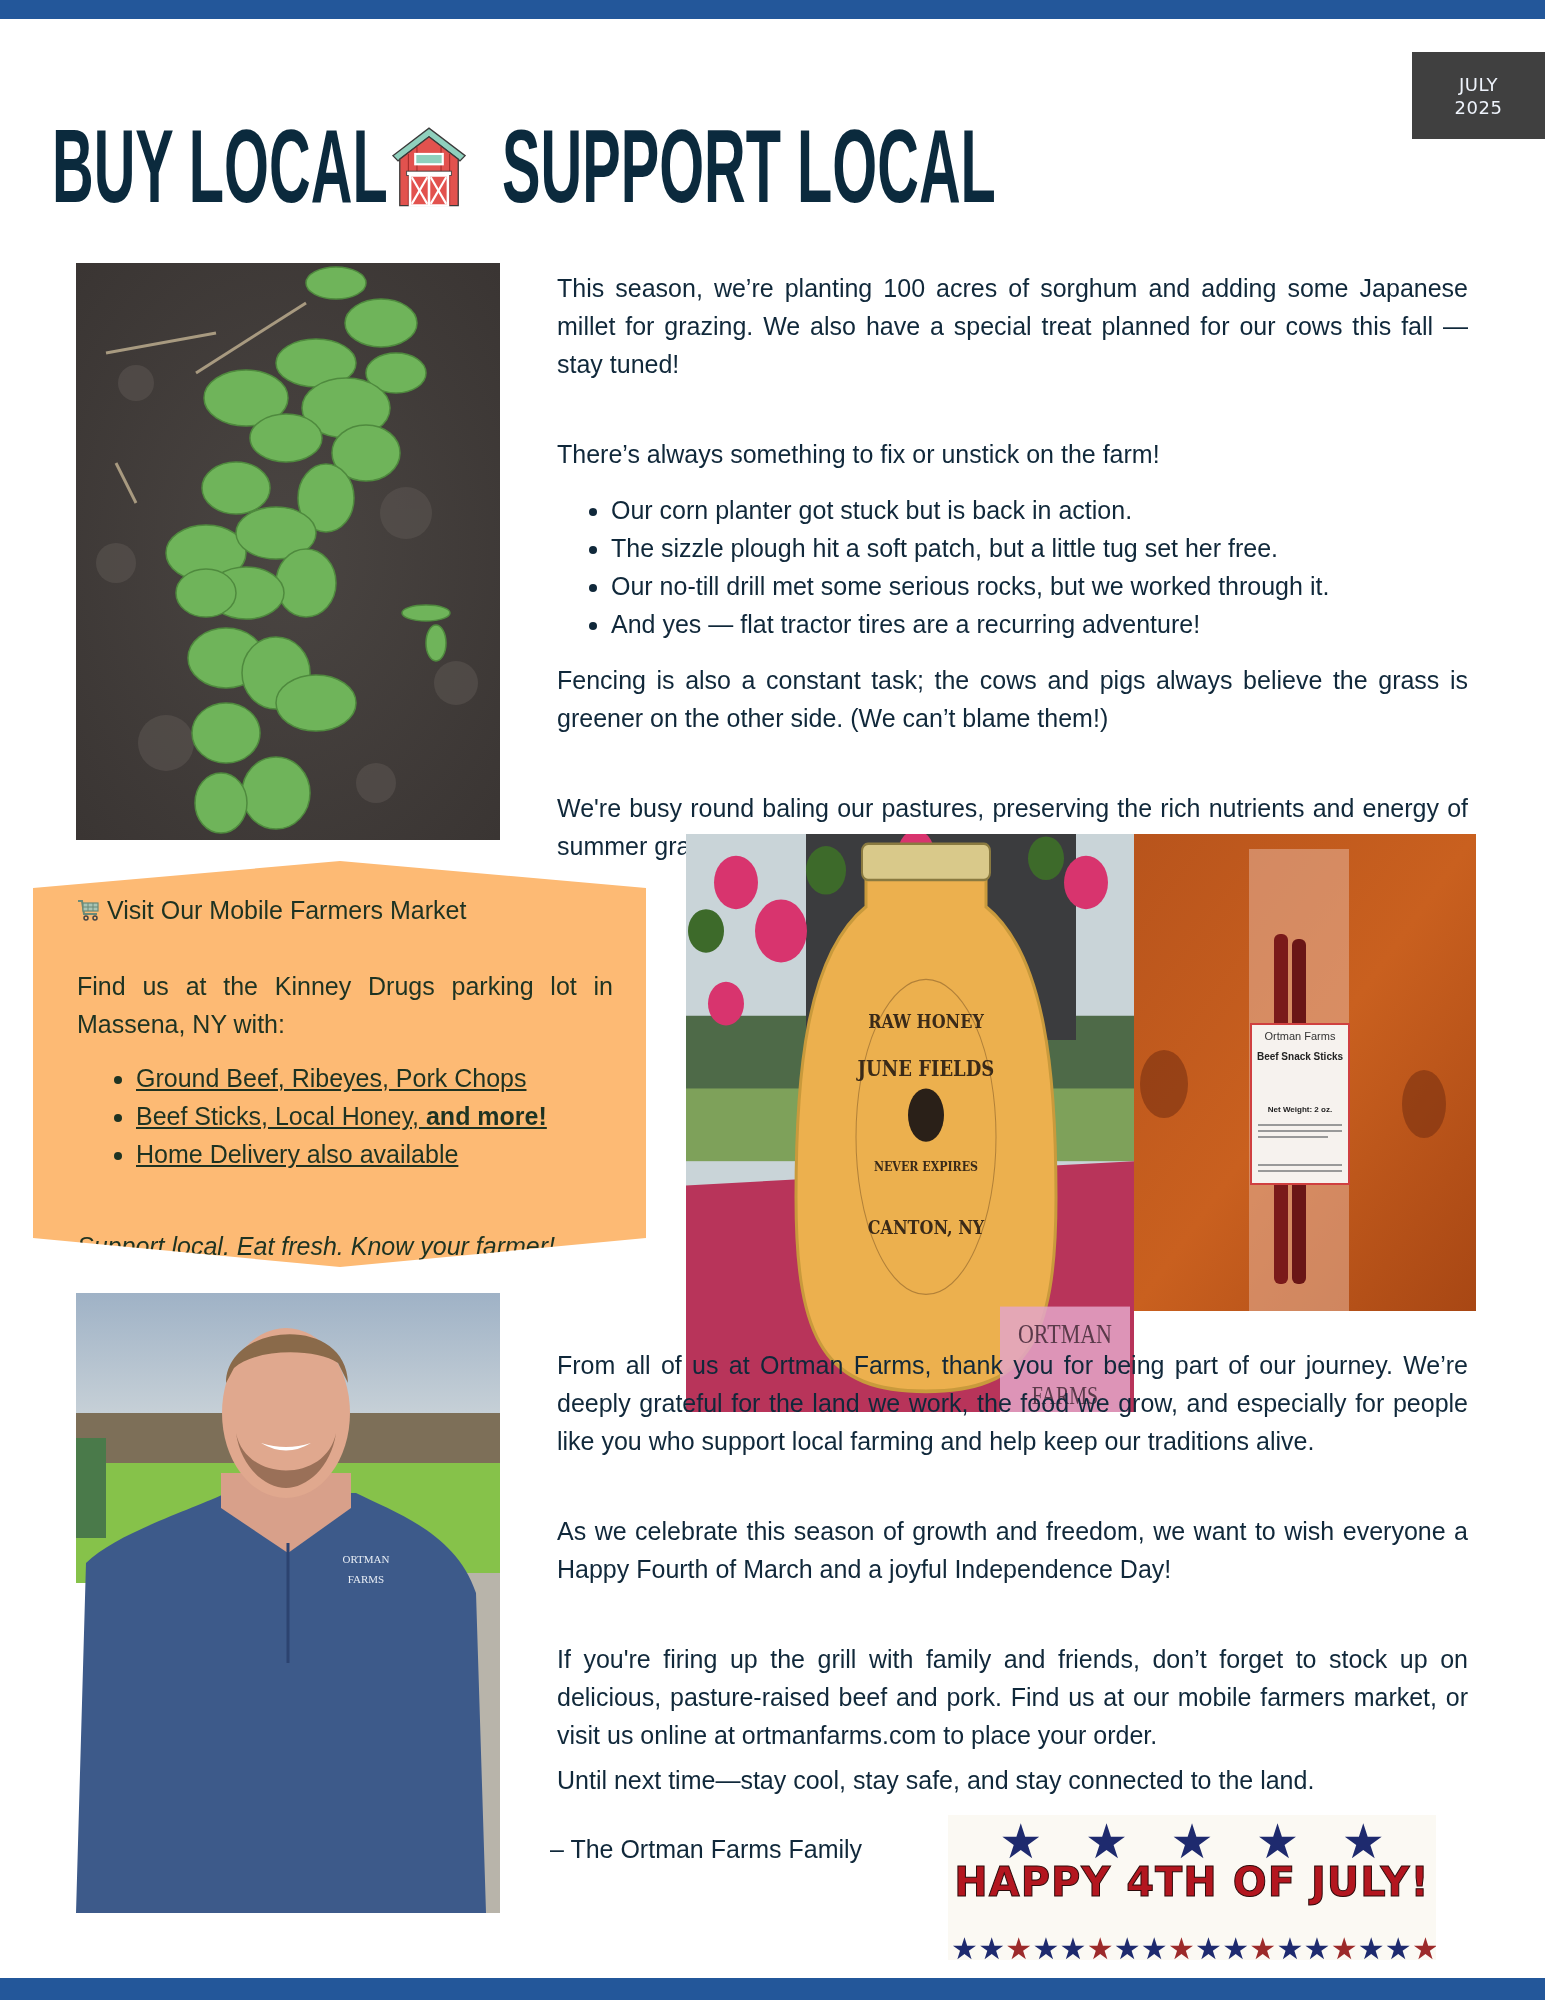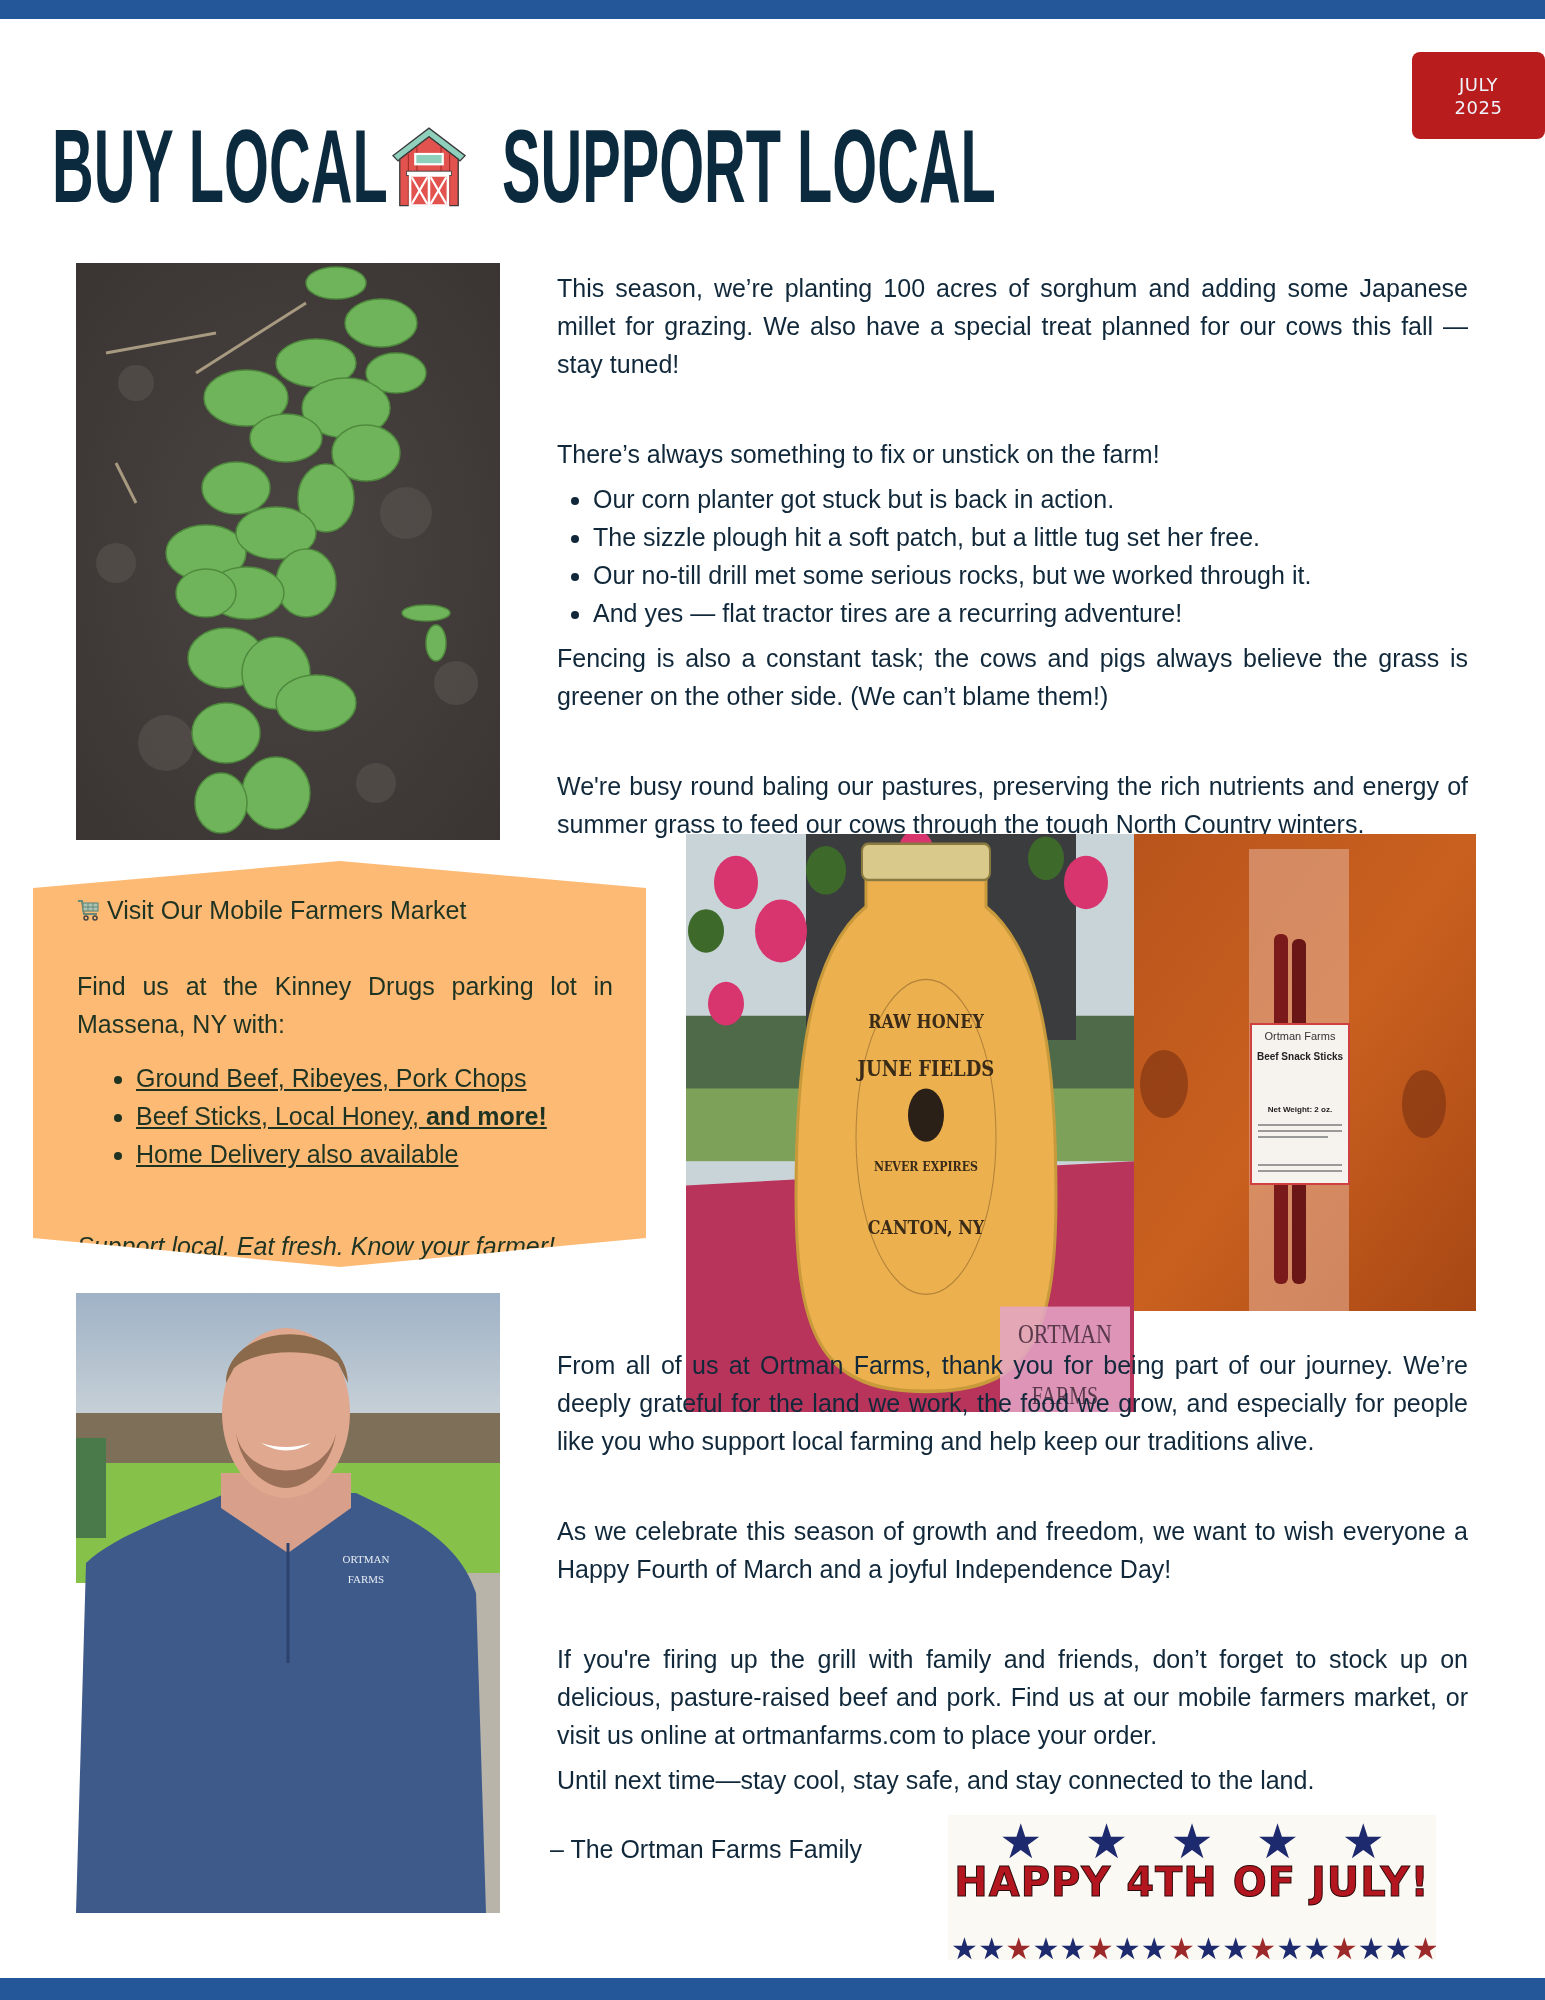--- a/index.html
+++ b/index.html
@@ -7,23 +7,23 @@
     width: 1545px; height: 2000px; position: relative; overflow: hidden;
     background: #ffffff;
     font-family: "Liberation Sans", "DejaVu Sans", sans-serif;
     color: #10283a;
   }
   .top-bar { position: absolute; left: 0; top: 0; width: 1545px; height: 19px; background: #23579a; }
   .bottom-bar { position: absolute; left: 0; top: 1978px; width: 1545px; height: 22px; background: #23579a; }
 
   .date-box {
     position: absolute; left: 1412px; top: 52px; width: 133px; height: 87px;
-    background: #b91c1c; color: #eef3fb;
+    background: #404040; color: #eef3fb;
     display: flex; flex-direction: column; align-items: center; justify-content: center;
-    font-family: "DejaVu Sans", sans-serif; font-size: 18px; line-height: 23px; letter-spacing: 0.5px; border-radius: 8px;
+    font-family: "DejaVu Sans", sans-serif; font-size: 18px; line-height: 23px; letter-spacing: 0.5px;
   }
 
   .title {
     position: absolute; left: 52px; top: 118px; height: 96px;
     display: flex; align-items: center; white-space: nowrap;
   }
   .title-part {
     font-family: "Liberation Sans", sans-serif; font-weight: 700;
     font-size: 104px; line-height: 96px; color: #0b2a3d;
     display: inline-block; transform-origin: left center;
@@ -35,21 +35,21 @@
   .photo { position: absolute; overflow: hidden; }
   .photo svg { display: block; width: 100%; height: 100%; }
 
   .body-text {
     position: absolute; left: 550px; width: 925px;
     font-size: 25px; line-height: 38px; color: #10283a;
     text-align: justify;
   }
   .body-text p { margin: 7px; }
   .body-text .gap { height: 38px; }
-  .body-text ul { margin: 0; padding-left: 43px; }
+  .body-text ul { margin: 18px; padding-left: 43px; }
   .body-text li { text-align: left; }
 
   .market-box {
     position: absolute; left: 33px; top: 861px; width: 613px; height: 406px;
     background: #fdba74;
     clip-path: polygon(0 27px, 307px 0, 613px 27px, 613px 377px, 307px 406px, 0 377px);
   }
   .market-inner {
     position: absolute; left: 44px; top: 30px; width: 536px;
     font-size: 25px; line-height: 38px; color: #1e3322;

